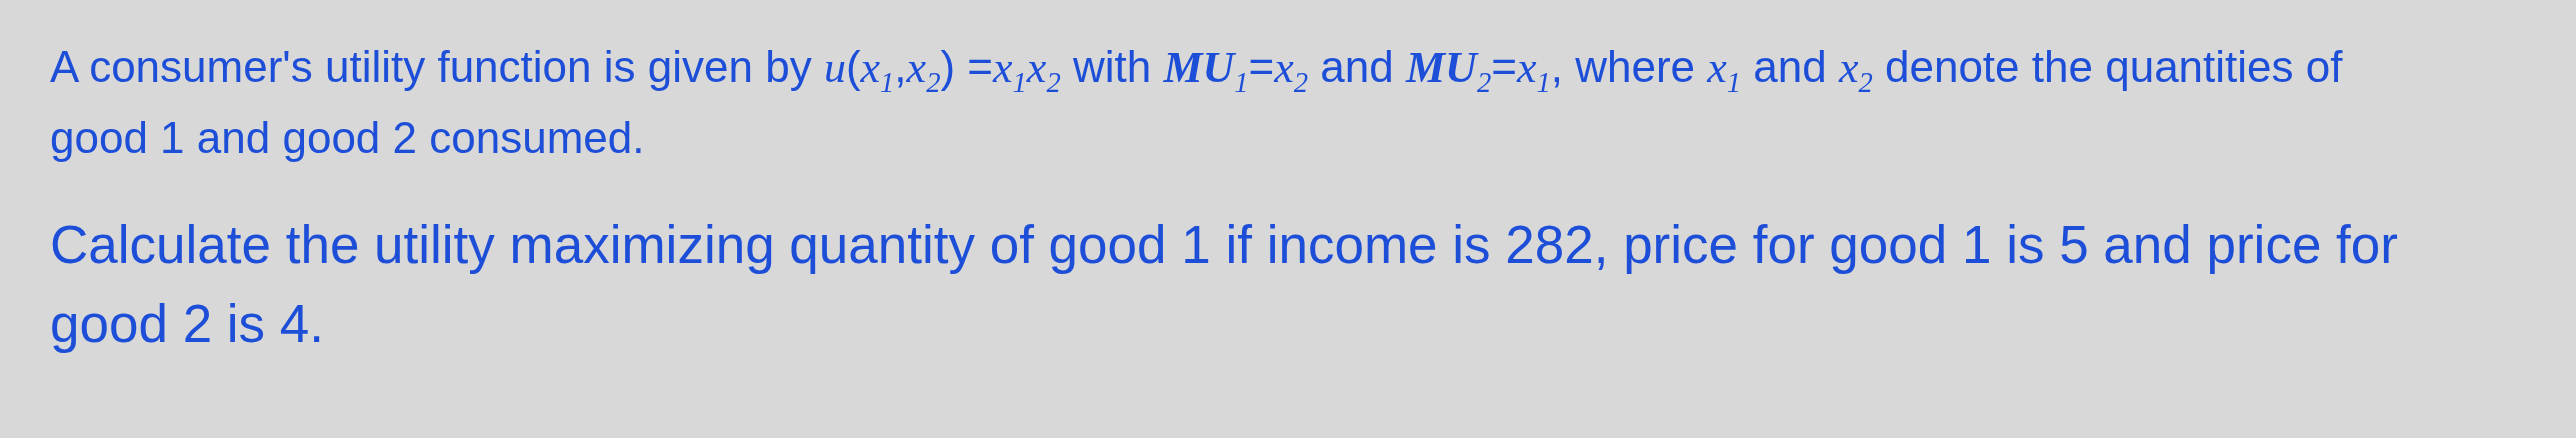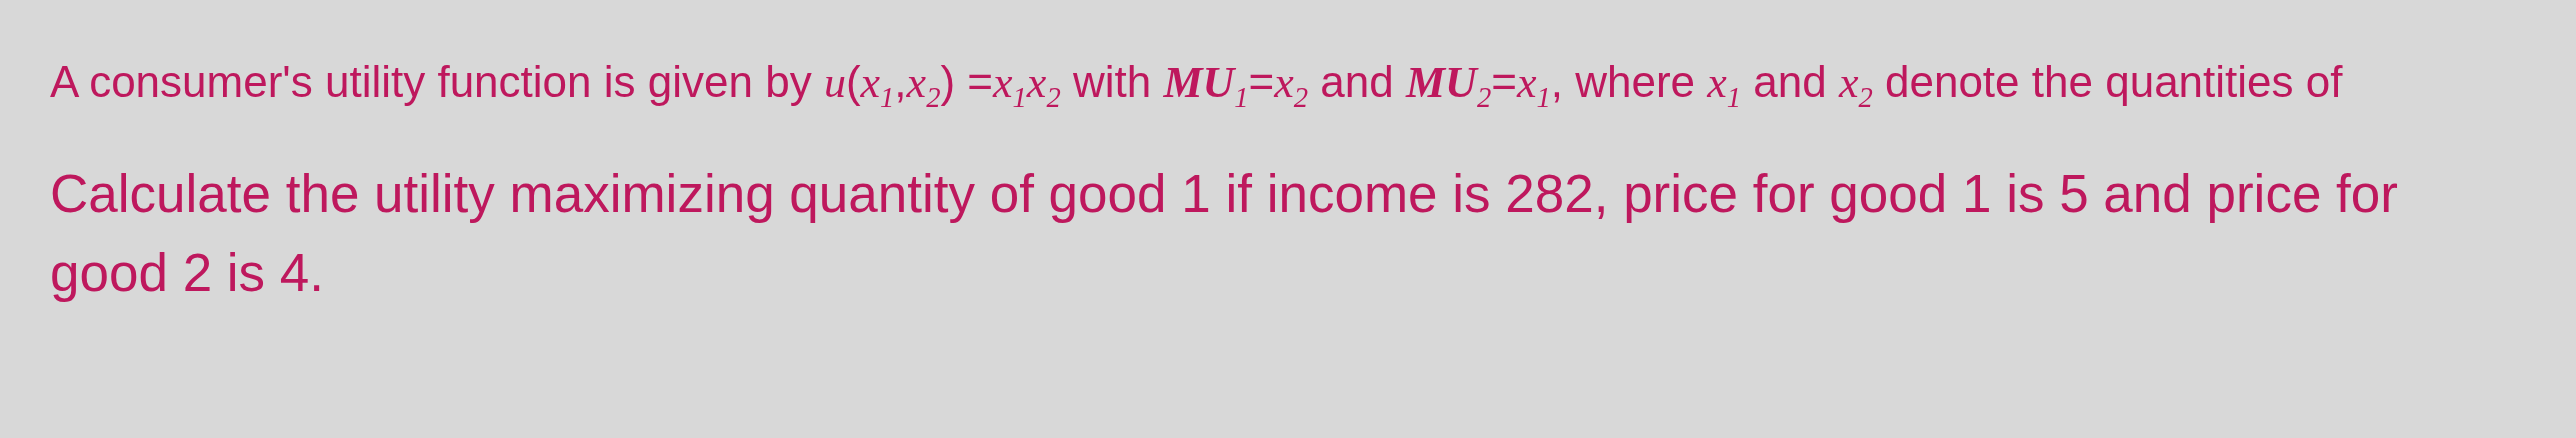--- a/index.html
+++ b/index.html
@@ -13,22 +13,21 @@
       font-family: Arial, sans-serif;
       width: 2576px;
       height: 439px;
       display: flex;
       align-items: flex-start;
       padding: 34px 50px;
     }
 
     .content-area {
       width: 100%;
-      color: #be185d;
-      margin-top: 15px;
+      color: #1d4ed8;
     }
 
     .paragraph-1 {
       font-size: 44px;
       line-height: 1.5;
       margin-bottom: 34px;
     }
 
     .paragraph-2 {
       font-size: 53px;
@@ -51,19 +50,20 @@
       vertical-align: sub;
     }
   </style>
 </head>
 <body>
 
 <div class="content-area">
   <div class="paragraph-1">
     <span>A consumer's utility function is given by </span><span class="math-inline">u</span><span>(</span><span class="math-inline">x</span><sub class="math-inline">1</sub><span>,</span><span class="math-inline">x</span><sub class="math-inline">2</sub><span>)&nbsp;</span><span>=</span><span class="math-inline">x</span><sub class="math-inline">1</sub><span class="math-inline">x</span><sub class="math-inline">2</sub><span> with </span><span class="math-bold">MU</span><sub class="math-inline">1</sub><span>=</span><span class="math-inline">x</span><sub class="math-inline">2</sub><span> and </span><span class="math-bold">MU</span><sub class="math-inline">2</sub><span>=</span><span class="math-inline">x</span><sub class="math-inline">1</sub><span>, where </span><span class="math-inline">x</span><sub class="math-inline">1</sub><span> and </span><span class="math-inline">x</span><sub class="math-inline">2</sub><span> denote the quantities of</span>
     <br>
+    <span>good 1 and good 2 consumed.</span>
   </div>
 
   <div class="paragraph-2">
     <span>Calculate the utility maximizing quantity of good 1 if income is 282, price for good 1 is 5 and price for good 2 is 4.</span>
   </div>
 </div>
 
 
 </body></html>

